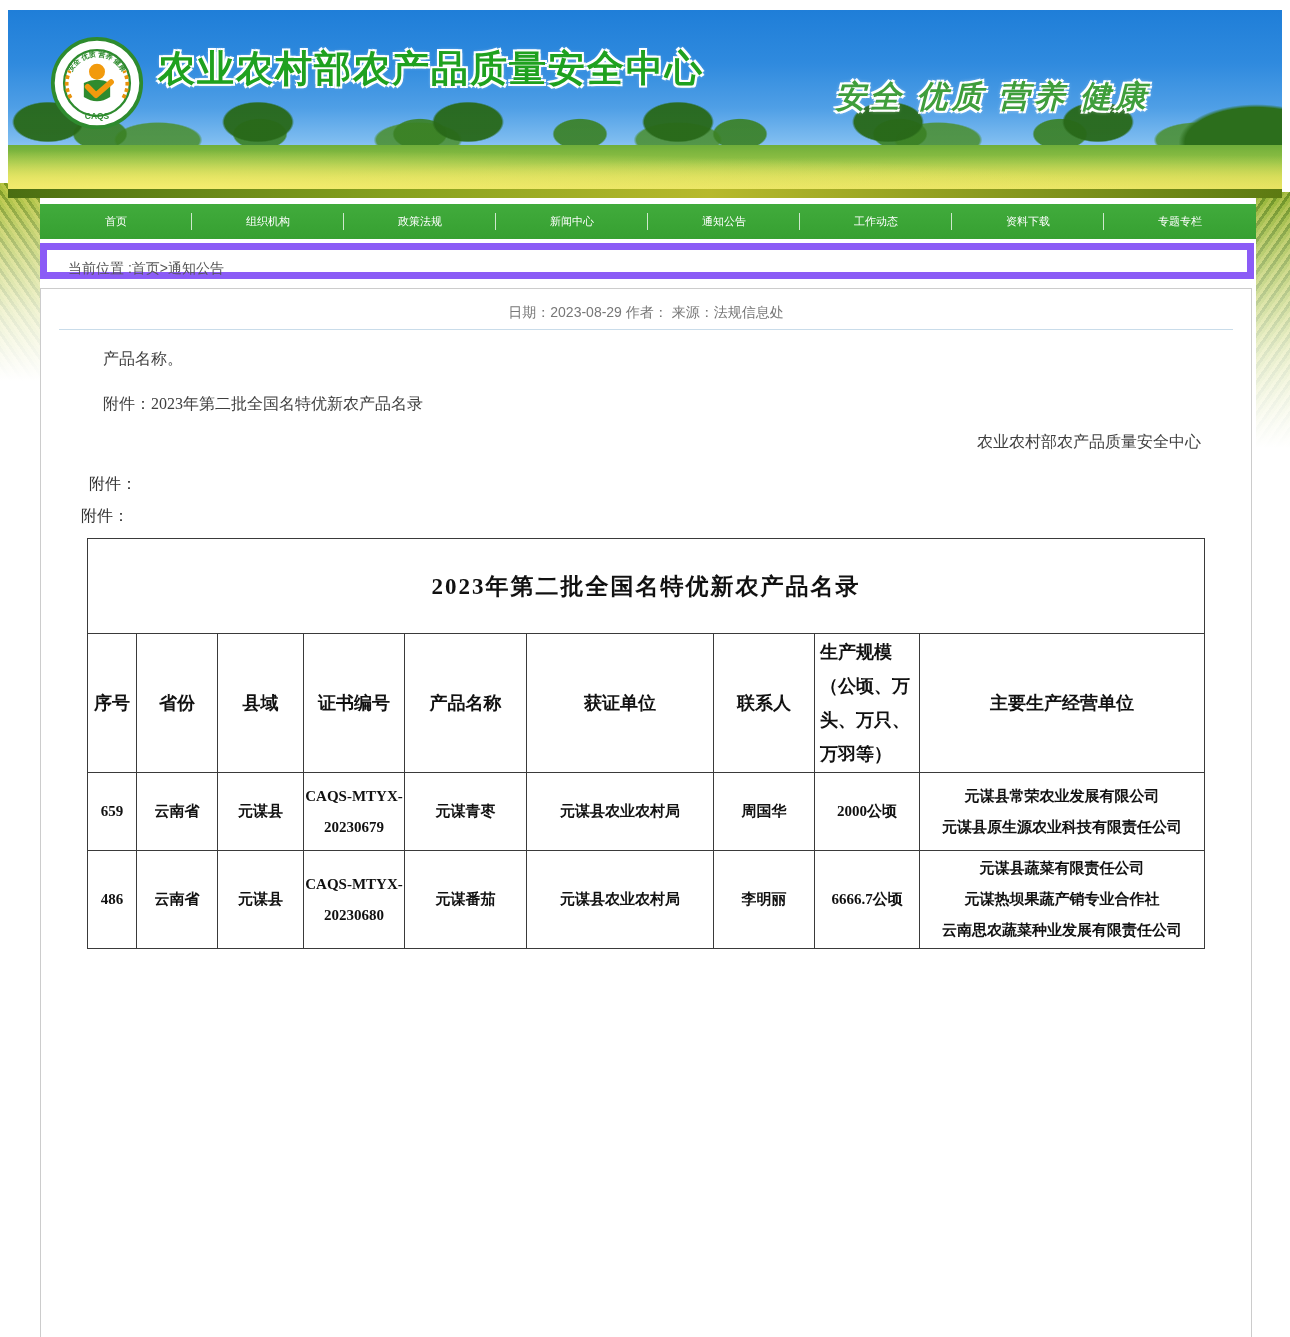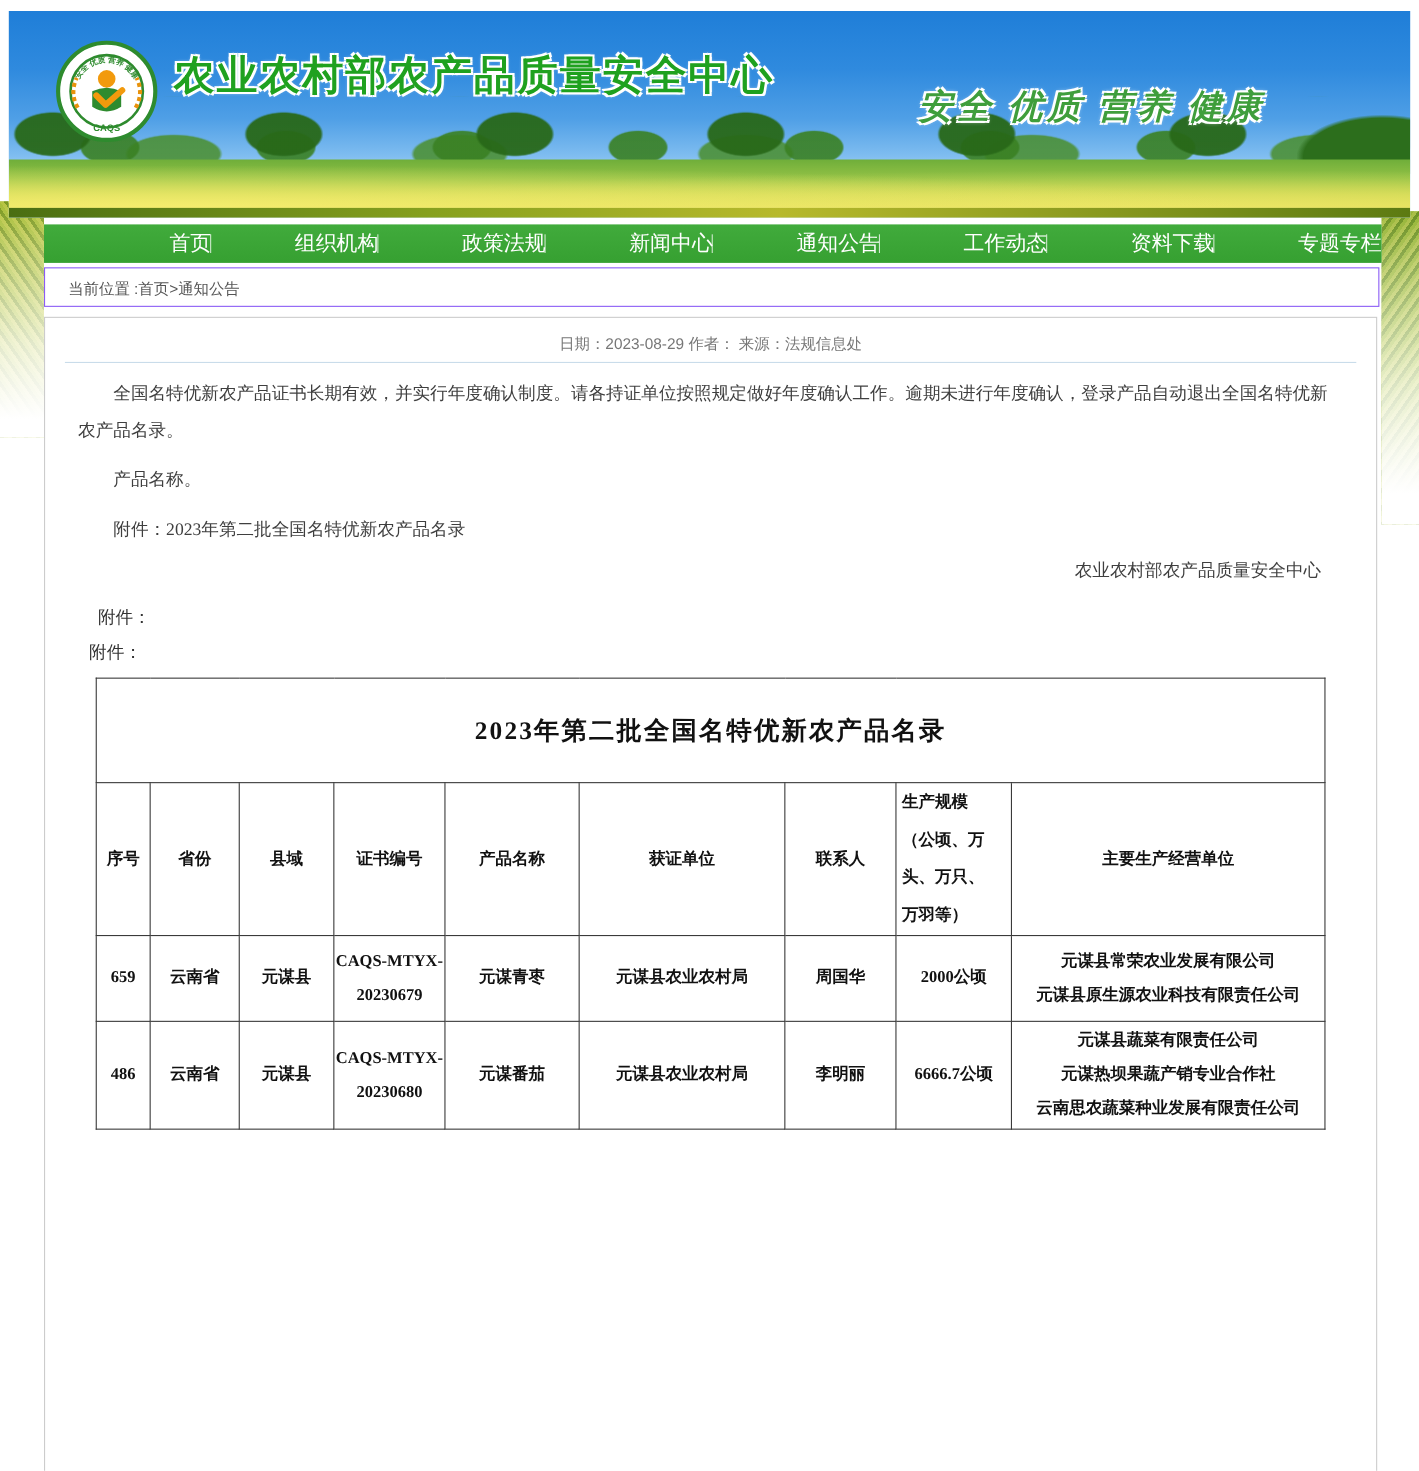--- a/index.html
+++ b/index.html
@@ -68,32 +68,32 @@
     text-shadow:-2px -2px 0 #fff,2px -2px 0 #fff,-2px 2px 0 #fff,2px 2px 0 #fff,0 0 5px #fff;
   }
 
   
   .nav{
     position:absolute;left:40px;top:204px;width:1216px;height:35px;
     background:linear-gradient(to bottom,#41ab3c,#36a031);
     display:flex;
   }
   .nav-item{
-    position:relative;flex:1;text-align:right;line-height:35px;
-    color:#fff;font-size:19px;cursor:pointer;
+    position:relative;flex:1;text-align:center;line-height:35px;
+    color:#fff;font-size:11px;cursor:pointer;
   }
   .nav-item:not(:last-child)::after{
     content:"";position:absolute;right:0;top:9px;width:1px;height:17px;
     background:rgba(255,255,255,.75);
   }
 
   
   .crumb{
     position:absolute;left:40px;top:243px;width:1214px;height:36px;
-    background:#fff;border:1px solid #8b5cf6;
+    background:#fff;border:7px solid #8b5cf6;
     line-height:36px;padding-left:21px;box-sizing:border-box;
     font-size:14px;color:#555;
   }
 
   
   .panel{
     position:absolute;left:40px;top:288px;width:1212px;height:1062px;
     background:#fff;border:1px solid #ccc;box-sizing:border-box;
   }
   .art-title{
@@ -124,21 +124,21 @@
     margin:10px 0 0 46px;width:1117px;table-layout:fixed;
     border-collapse:collapse;
     font-family:"Liberation Serif","DejaVu Serif",serif;
     font-weight:bold;color:#111;
   }
   .att-table td,.att-table th{
     border:1px solid #3a3a3a;text-align:center;vertical-align:middle;
     padding:0;overflow:hidden;
   }
   .tbl-title{height:94px;font-size:23px;letter-spacing:2px;}
-  .head-row th{height:138px;font-size:15px;line-height:30px;}
+  .head-row th{height:138px;font-size:18px;line-height:30px;}
   .head-row th.scale-h{text-align:left;padding:0 5px;white-space:pre-line;line-height:34px;}
   .data-row td{font-size:15px;line-height:31px;}
   .row-485 td{height:77px;}
   .row-486 td{height:97px;}
   .pre{white-space:pre-line;}
   .cell-left{text-align:left;padding-left:7px;}
 </style>
 </head>
 <body>
 
@@ -187,21 +187,20 @@
 
 <div class="crumb">
   <span>当前位置 :首页&gt;通知公告</span>
 </div>
 
 <div class="panel">
   <div class="art-meta">日期：2023-08-29 作者： 来源：法规信息处</div>
   <div class="divider"></div>
 
   <div class="art-body">
-    <p>全国名特优新农产品证书长期有效，并实行年度确认制度。请各持证单位按照规定做好年度确认工作。逾期未进行年度确认，登录产品自动退出全国名特优新农产品名录。</p>
     <p>产品名称。</p>
     <p>附件：2023年第二批全国名特优新农产品名录</p>
   </div>
 
   <div class="sign sign-org">农业农村部农产品质量安全中心</div>
 
   <div class="att att-1">附件：</div>
   <div class="att att-2">附件：</div>
 
   <table class="att-table">

